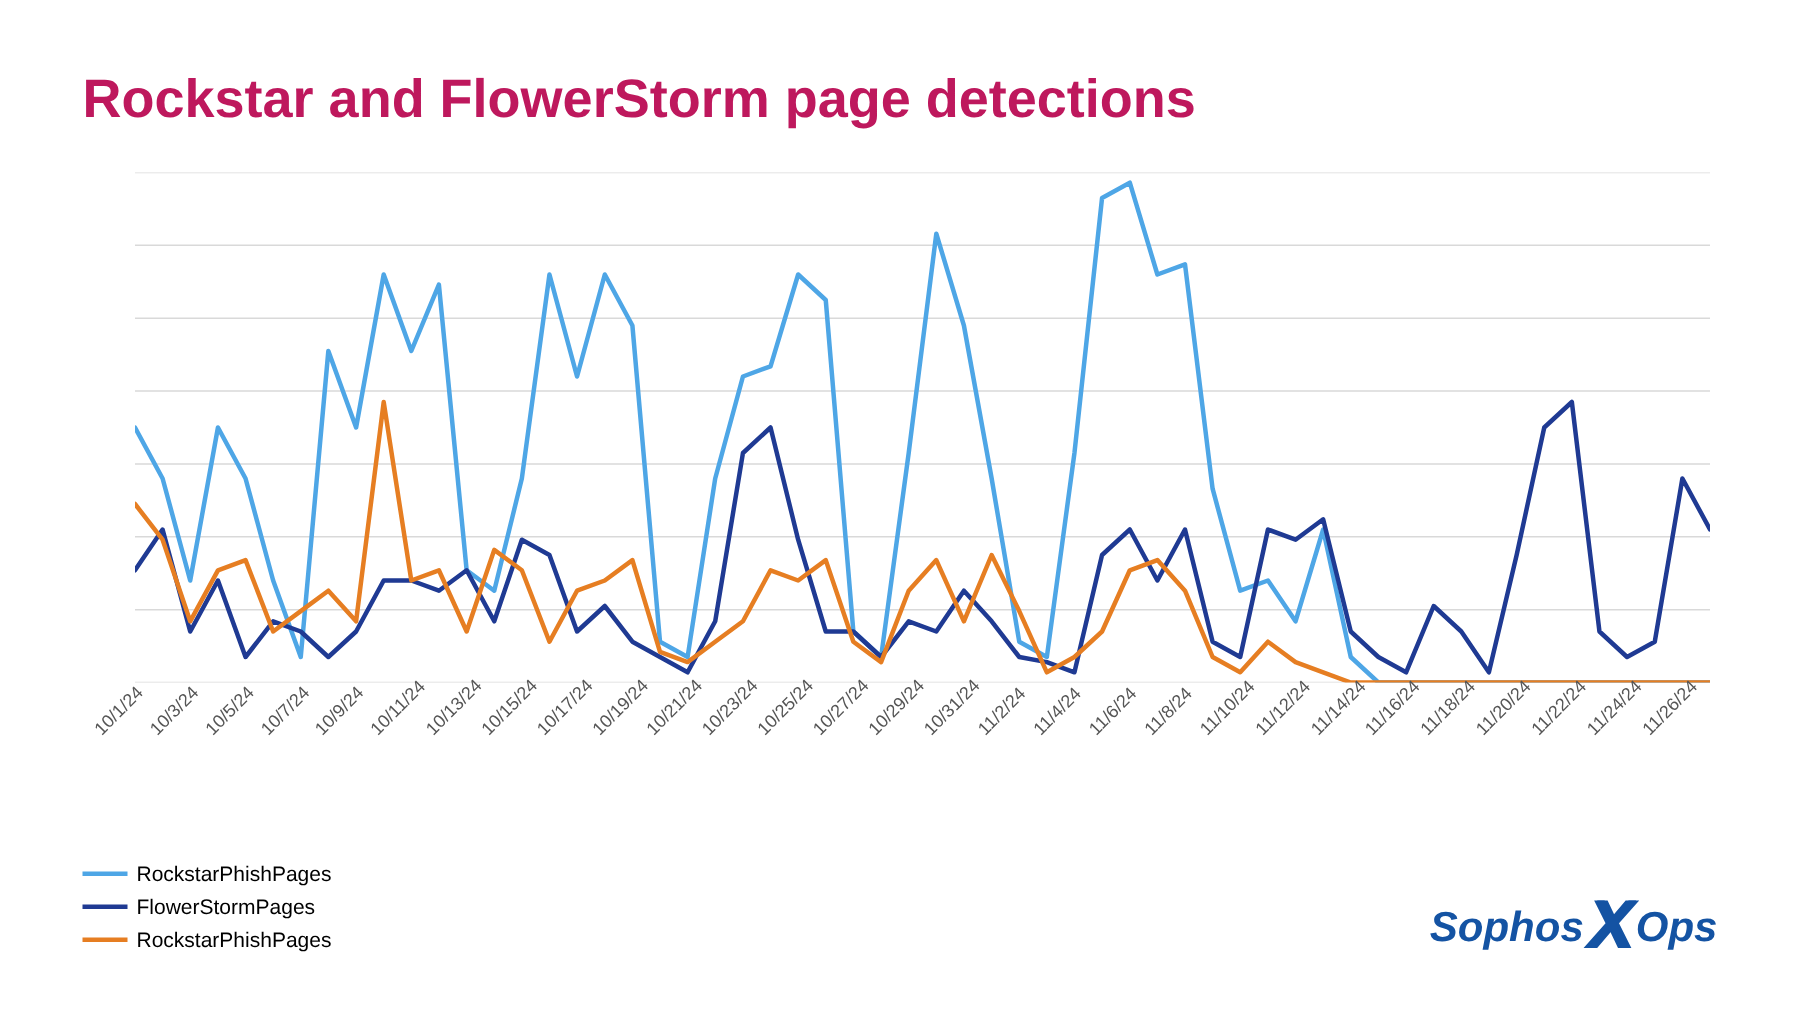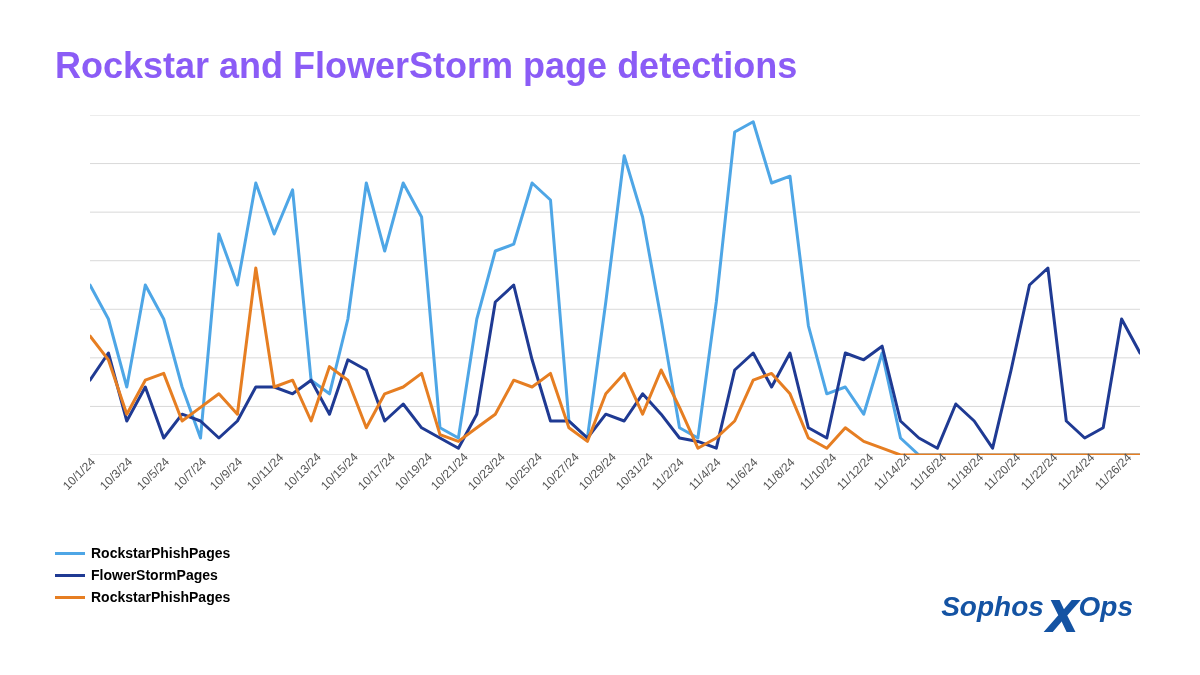--- a/index.html
+++ b/index.html
@@ -1,24 +1,24 @@
 <!DOCTYPE html>
 <html><head>
 <meta charset="utf-8">
 <style>
   html,body{margin:0;padding:0;width:1200px;height:675px;background:#fff;font-family:Arial,Helvetica,sans-serif;overflow:hidden}
-  .title{position:absolute;left:55px;top:45px;font-size:36px;font-weight:700;color:#8b5cf6}
+  .title{position:absolute;left:55px;top:45px;font-size:36px;font-weight:700;color:#be185d}
   .chart-wrap{position:absolute;left:90px;top:115px;width:1050px;height:400px}
   svg.plot{width:1050px;height:340px;display:block}
   .xlabels{position:absolute;left:0;top:340px;width:1050px;height:60px}
   .xlabel{position:absolute;top:0;font-size:12px;color:#555;transform:rotate(-45deg);transform-origin:left top;white-space:nowrap}
-  .legend{position:absolute;left:55px;top:545px;font-size:14px;font-weight:700}
+  .legend{position:absolute;left:55px;top:574px;font-size:14px;font-weight:400}
   .legend-item{display:flex;align-items:center;margin-bottom:6px}
   .swatch{width:30px;height:3px;margin-right:6px}
-  .logo{position:absolute;right:67px;bottom:30px;display:flex;align-items:flex-start;font-weight:700;color:#1453a3;font-size:28px;font-style:italic}
+  .logo{position:absolute;right:55px;bottom:30px;display:flex;align-items:center;font-weight:700;color:#1453a3;font-size:28px;font-style:italic}
   .logo .x{font-size:46px;color:#1453a3;font-style:italic;font-weight:900;margin:0 2px;position:relative;top:-2px;text-shadow:2px 0 0 #1453a3}
   .logo .ops{font-style:italic}
 </style>
 </head>
 <body>
 
 <div class="title">Rockstar and FlowerStorm page detections</div>
 
 <div class="chart-wrap">
   <svg class="plot" viewBox="0 0 1050 340" preserveAspectRatio="none">

